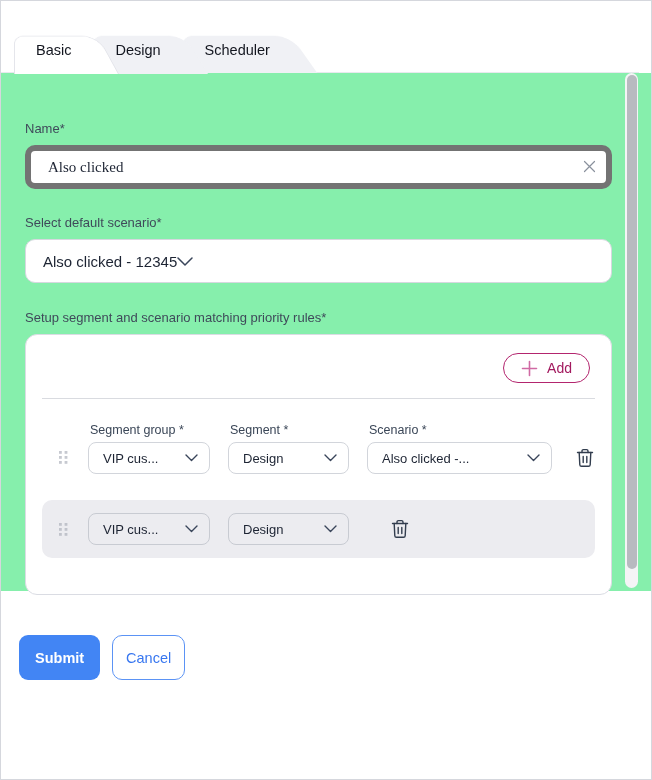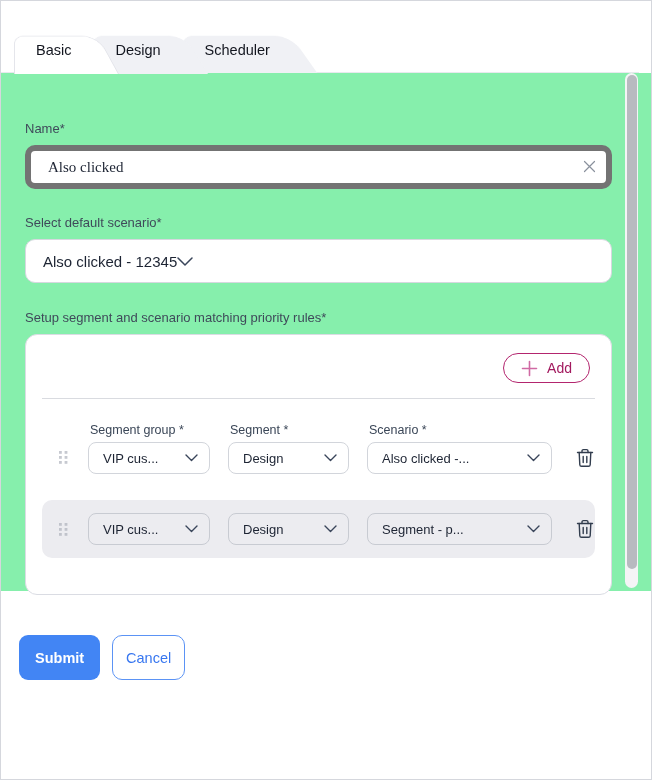--- a/index.html
+++ b/index.html
@@ -198,26 +198,20 @@
           <span class="chev"><svg width="13" height="8" viewBox="0 0 13 8" fill="none">
                 <path d="M1 1l5.5 5.5L12 1" stroke="currentColor" stroke-width="1.4" stroke-linecap="round" stroke-linejoin="round"></path>
               </svg></span>
         </div>
         <div class="dd w2">
           <span class="dd-value">Design</span>
           <span class="chev"><svg width="13" height="8" viewBox="0 0 13 8" fill="none">
                 <path d="M1 1l5.5 5.5L12 1" stroke="currentColor" stroke-width="1.4" stroke-linecap="round" stroke-linejoin="round"></path>
               </svg></span>
         </div>
-        <div class="dd w3">
-          <span class="dd-value">Segment - p...</span>
-          <span class="chev"><svg width="13" height="8" viewBox="0 0 13 8" fill="none">
-                <path d="M1 1l5.5 5.5L12 1" stroke="currentColor" stroke-width="1.4" stroke-linecap="round" stroke-linejoin="round"></path>
-              </svg></span>
-        </div>
         <button class="trash-btn">
           <span>
             <svg width="18" height="20" viewBox="0 0 18 20" fill="none" stroke="currentColor" stroke-width="1.4" stroke-linecap="round" stroke-linejoin="round">
                 <path d="M1.5 4.5h15"></path>
                 <path d="M6 4.5V3a1.4 1.4 0 011.4-1.4h3.2A1.4 1.4 0 0112 3v1.5"></path>
                 <path d="M3.2 4.5l.6 12.2a1.7 1.7 0 001.7 1.6h7a1.7 1.7 0 001.7-1.6l.6-12.2"></path>
                 <path d="M7.2 8.5v6M10.8 8.5v6"></path>
               </svg>
           </span>
         </button>

